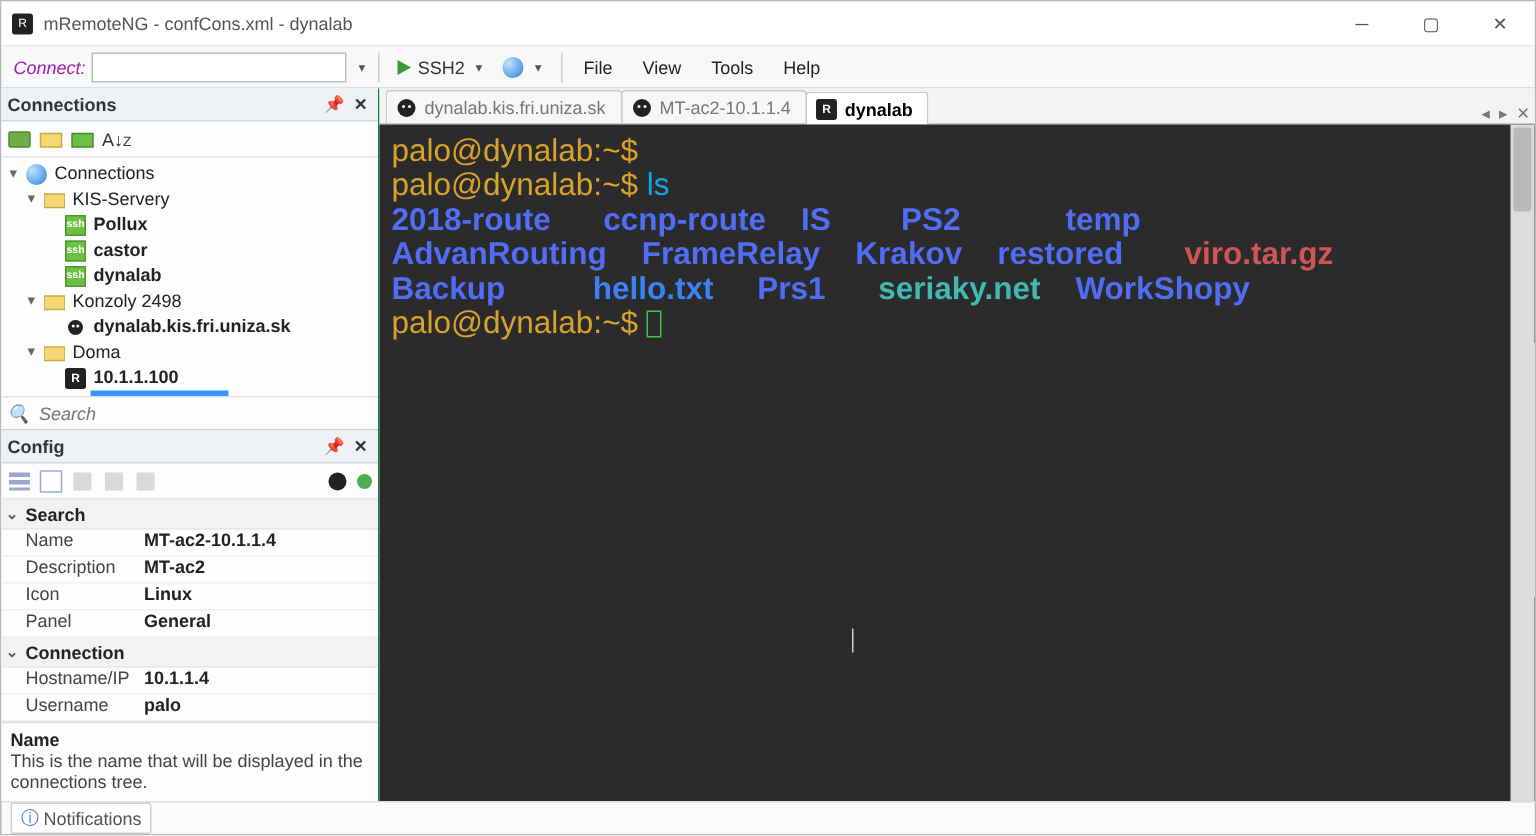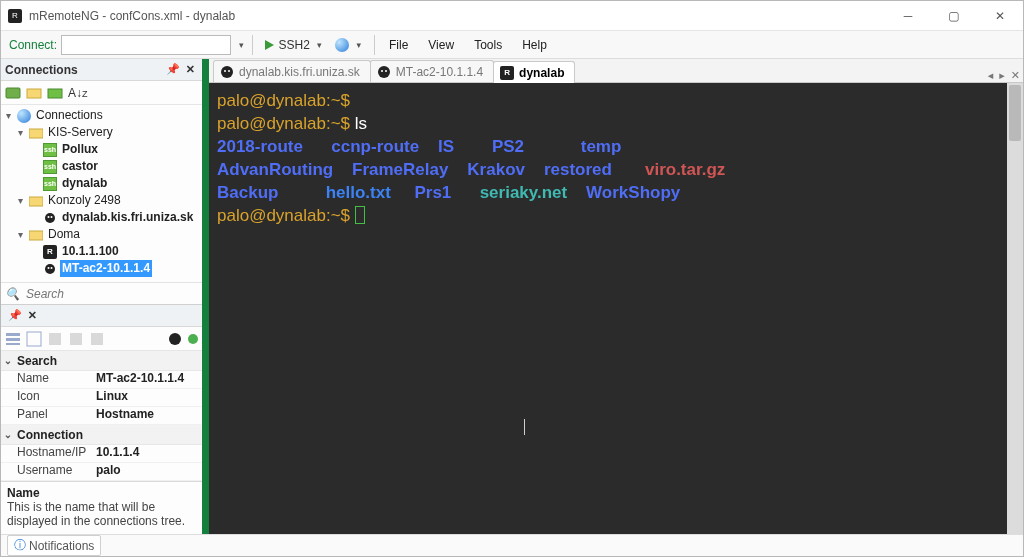--- a/index.html
+++ b/index.html
@@ -8,31 +8,31 @@
 
   
   .titlebar { display:flex; align-items:center; height:30px; background:#fff; border-bottom:1px solid #e5e5e5; }
   .titlebar .app-icon { width:16px; height:16px; margin:0 6px; display:flex; align-items:center; justify-content:center; }
   .titlebar .title { flex:1; color:#555; font-size:12px; }
   .win-btns { display:flex; }
   .win-btn { width:46px; height:30px; display:flex; align-items:center; justify-content:center; color:#555; }
 
   
   .toolbar { display:flex; align-items:center; height:28px; border-bottom:1px solid #ddd; background:#f8f8f8; }
-  .connect-label { padding:0 4px 0 8px; color:#15803d; }
+  .connect-label { padding:0 4px 0 8px; color:#a21caf;font-style:italic; }
   .connect-box { flex:0 0 170px; height:20px; border:1px solid #bbb; background:#fff; margin-right:4px; }
   .dd-btn { font-size:9px; color:#555; padding:0 4px; }
   .vsep { width:1px; height:20px; background:#ccc; margin:0 4px; }
   .tb-btn { display:flex; align-items:center; height:22px; padding:0 5px; gap:3px; color:#333;text-align:right; }
   .tb-btn .ico { width:14px; height:14px; }
   .menu-item { padding:0 10px; color:#222; }
 
   
   .body-row { flex:1; display:flex; min-height:0; }
-  .left-col { width:208px; display:flex; flex-direction:column; border-right:7px solid #15803d; background:#fdfdfd; }
+  .left-col { width:252px; display:flex; flex-direction:column; border-right:1px solid #15803d; background:#fdfdfd; }
 
   .panel-hdr { display:flex; align-items:center; height:22px; background:#eef2f5; border-bottom:1px solid #d9d9d9; padding:0 4px; font-weight:600; color:#333; }
   .panel-hdr .txt { flex:1; }
   .panel-hdr .pin, .panel-hdr .x { font-size:11px; color:#333; padding:0 3px; }
   .icon-strip { display:flex; align-items:center; gap:5px; height:24px; padding:0 4px; border-bottom:1px solid #e6e6e6; }
   .icon-strip .ic { width:16px; height:16px; }
 
   .tree { flex:1; overflow:auto; padding:2px 0 2px 2px; line-height:17px; }
   .tree .row { display:flex; align-items:center; height:17px; gap:3px; padding-right:4px; white-space:nowrap; }
   .tree .row .twist { width:11px; text-align:center; color:#666; font-size:10px; }
@@ -66,26 +66,26 @@
 
   
   .right-col { flex:1; display:flex; flex-direction:column; min-width:0; }
   .tabstrip { display:flex; align-items:flex-end; height:24px; background:#f3f3f3; border-bottom:1px solid #c9c9c9; padding-left:4px; gap:0; }
   .tab { display:flex; align-items:center; height:22px; padding:0 10px 0 6px; gap:5px; border:1px solid #c9c9c9; border-bottom:none; background:#f7f7f7; color:#777; border-top-left-radius:3px; border-top-right-radius:3px; margin-right:-1px; }
   .tab.active { background:#fff; color:#000; font-weight:700; position:relative; top:1px; }
   .tab .tico { width:14px; height:14px; }
   .tabstrip .spacer { flex:1; }
   .tabstrip .nav { color:#777; padding:0 3px; font-size:11px; }
 
-  .terminal { flex:1; background:#2b2b2b; color:#ddd; font-family:"Consolas","DejaVu Sans Mono",monospace; font-size:17px; line-height:23px; padding:6px 8px; position:relative; overflow:hidden; white-space:pre; }
+  .terminal { flex:1; background:#2b2b2b; color:#ddd; font-family:"Consolas","DejaVu Sans Mono",monospace; font-size:21px; line-height:23px; padding:6px 8px; position:relative; overflow:hidden; white-space:pre; }
   .terminal .scrollbar { position:absolute; right:0; top:0; bottom:0; width:16px; background:#dcdcdc; }
   .terminal .scrollbar .thumb { position:absolute; left:2px; right:2px; top:2px; height:56px; background:#b9b9b9; border-radius:2px; }
 
   .prompt .user { color:#d9a22b; }
-  .cmd { color:#ffffff;margin-top:24px; }
+  .cmd { color:#0ea5e9;margin-top:24px; }
   .dir { color:#4f6df5; font-weight:600; }
   .file { color:#3b82f6; font-weight:600; }
   .archive { color:#d05555; font-weight:600; }
   .teal { color:#3fb9b1; font-weight:600; }
   .cursor { display:inline-block; width:10px; height:18px; border:1px solid #44c044; vertical-align:-3px; }
 
   .status { height:22px; border-top:1px solid #ddd; background:#fafafa; display:flex; align-items:center; padding:0 6px; gap:4px; }
   .status .btn { display:flex; align-items:center; gap:3px; border:1px solid #cfcfcf; padding:1px 6px; background:#fff; color:#555; border-radius:2px; }
 
   .term-caret { position:absolute; width:1px; height:16px; background:#cfcfcf; left:315px; top:336px; }
@@ -242,20 +242,21 @@
 
       </div>
 
       <div class="search-row">
         <span>🔍</span>
         <input placeholder="Search" style="">
       </div>
 
       <div class="config">
         <div class="panel-hdr">
+          <span class="txt">Config</span>
           <span class="pin">📌</span>
           <span class="x">✕</span>
         </div>
         <div class="icon-strip">
           <svg class="ic" viewBox="0 0 16 16">
               <rect x="1" y="2" width="14" height="3" fill="#9ac"></rect>
               <rect x="1" y="7" width="14" height="3" fill="#9ac"></rect>
               <rect x="1" y="12" width="14" height="2" fill="#9ac"></rect>
             </svg>
           <svg class="ic" viewBox="0 0 16 16">
@@ -280,26 +281,30 @@
         <div class="prop-grid">
           <div class="prop-group">
               <span class="tw">⌄</span>
               <span>Search</span>
             </div>
           <div class="prop-row">
               <span class="k">Name</span>
               <span class="v">MT-ac2-10.1.1.4</span>
             </div>
           <div class="prop-row">
+              <span class="k">Description</span>
+              <span class="v">MT-ac2</span>
+            </div>
+          <div class="prop-row">
               <span class="k">Icon</span>
               <span class="v">Linux</span>
             </div>
           <div class="prop-row">
               <span class="k">Panel</span>
-              <span class="v">Hostname</span>
+              <span class="v">General</span>
             </div>
 
           <div class="prop-group">
               <span class="tw">⌄</span>
               <span>Connection</span>
             </div>
           <div class="prop-row">
               <span class="k">Hostname/IP</span>
               <span class="v">10.1.1.4</span>
             </div>

